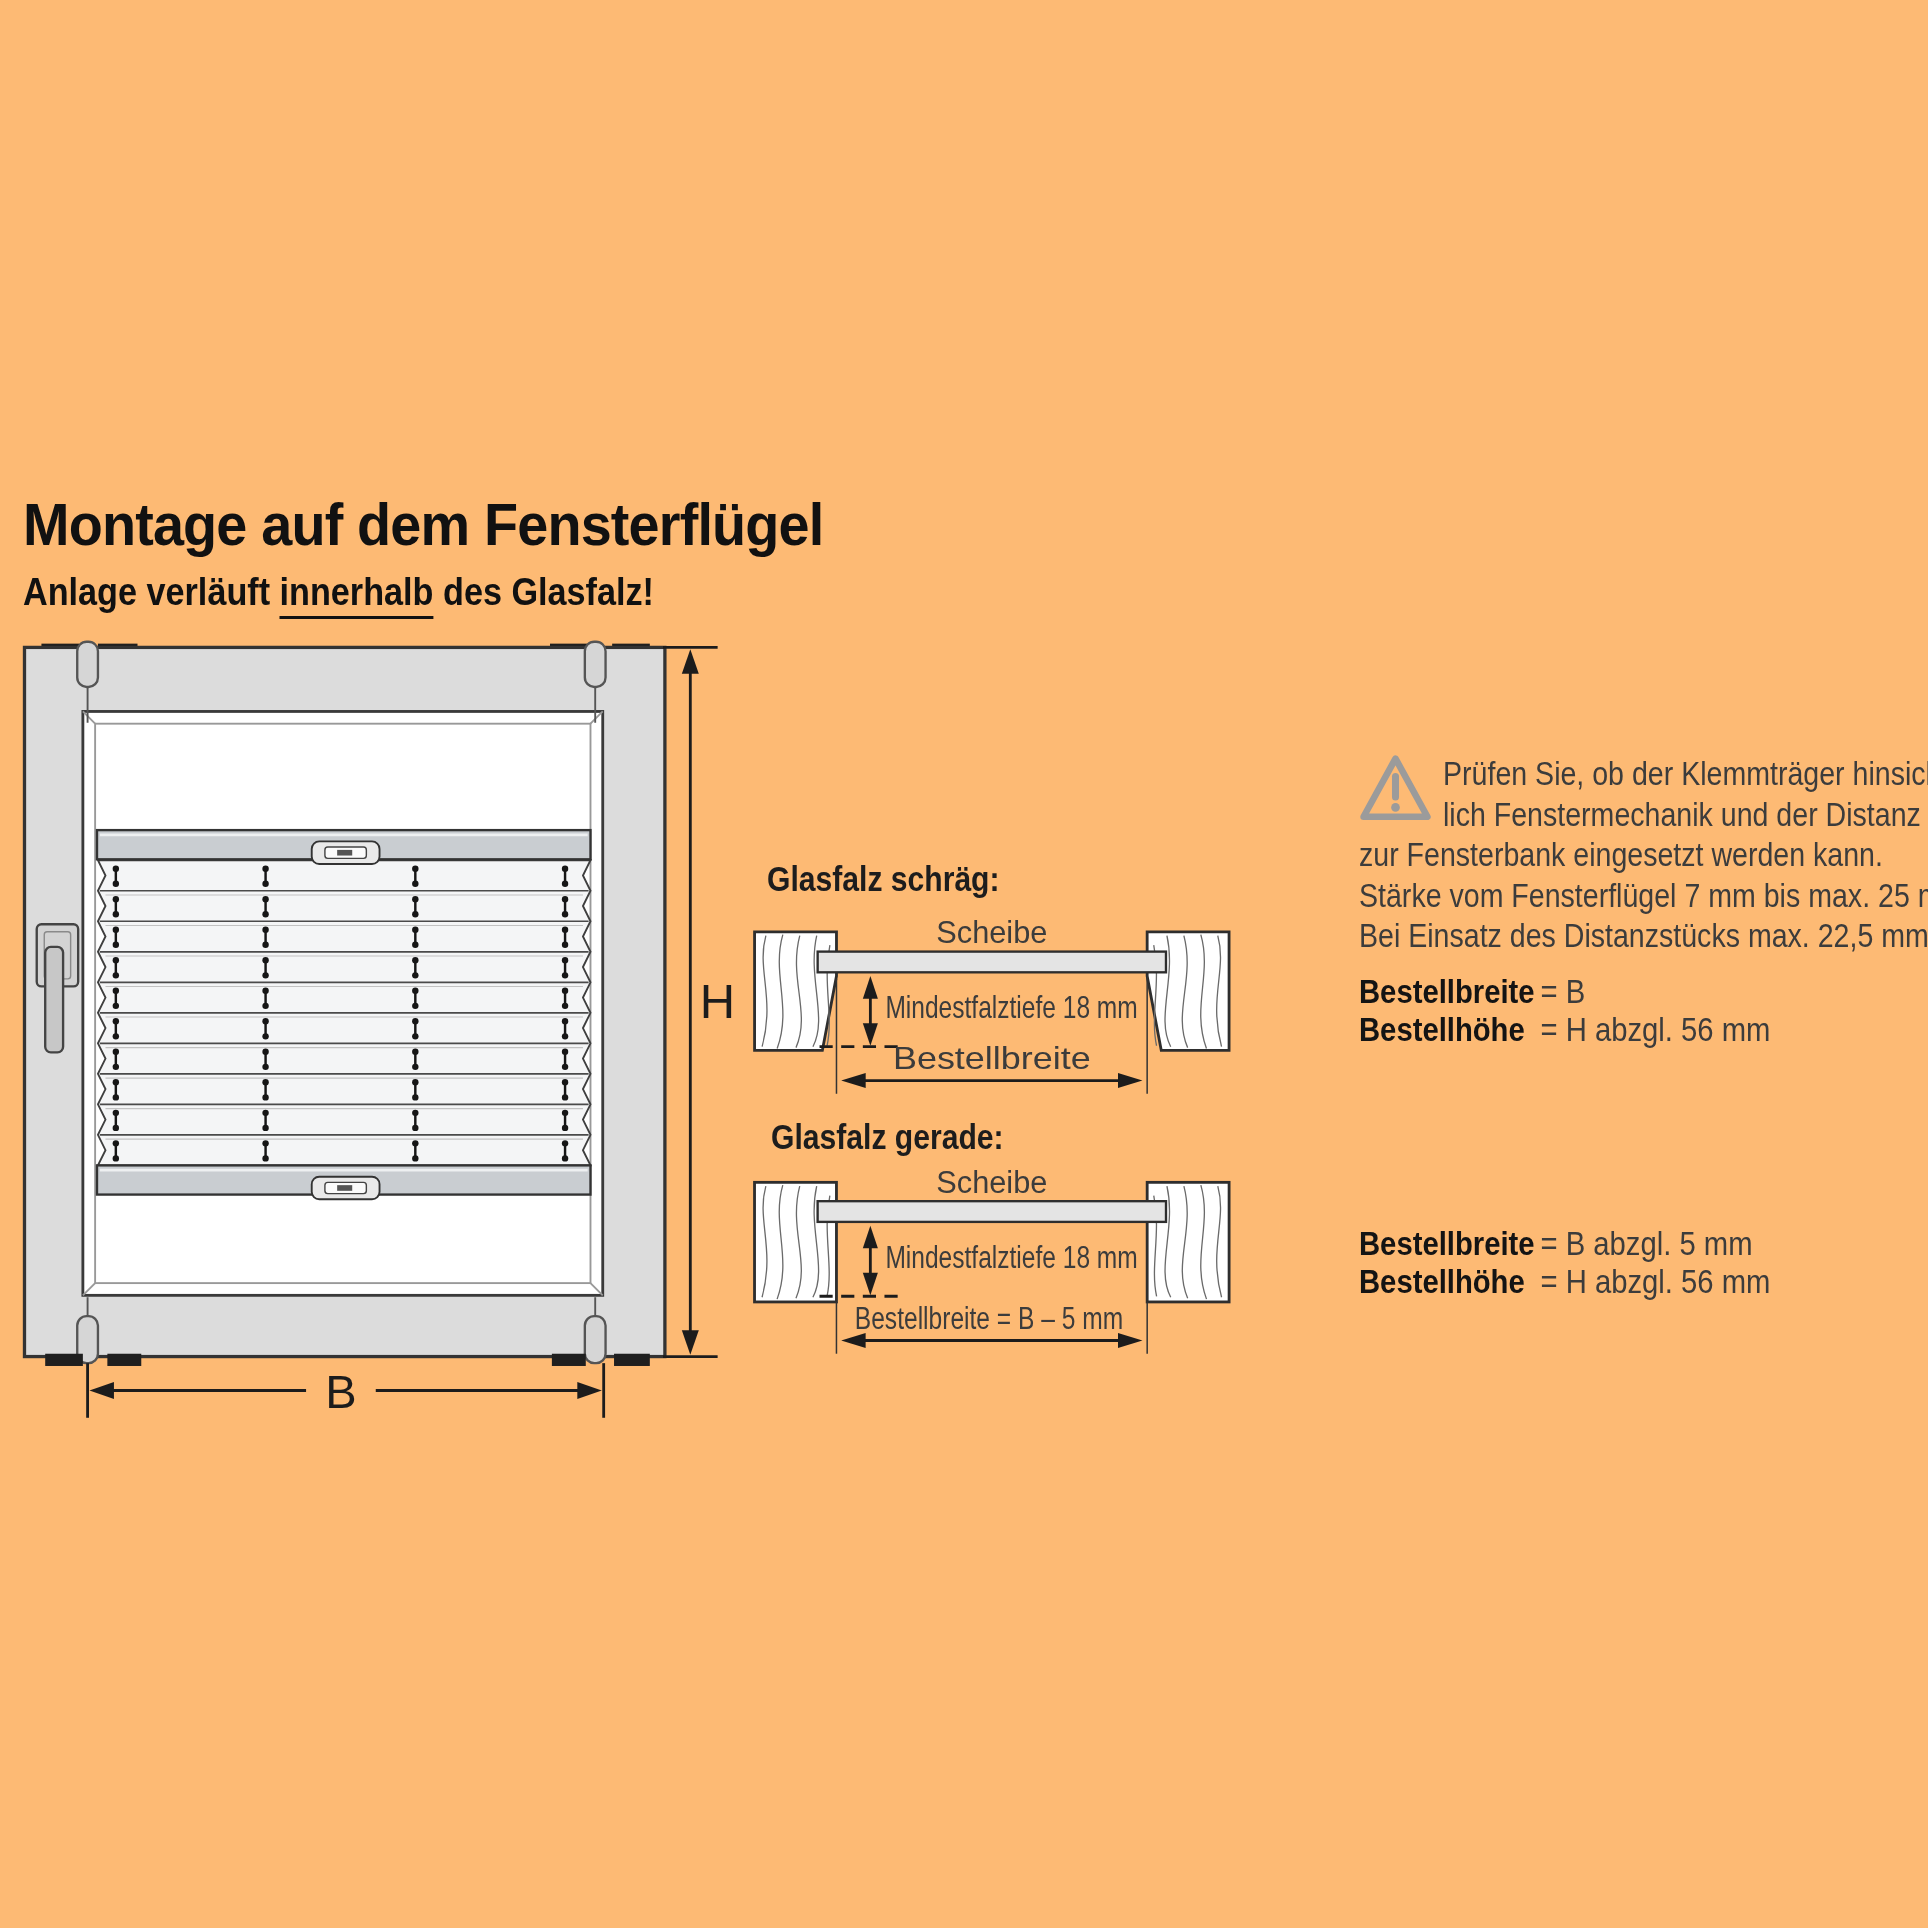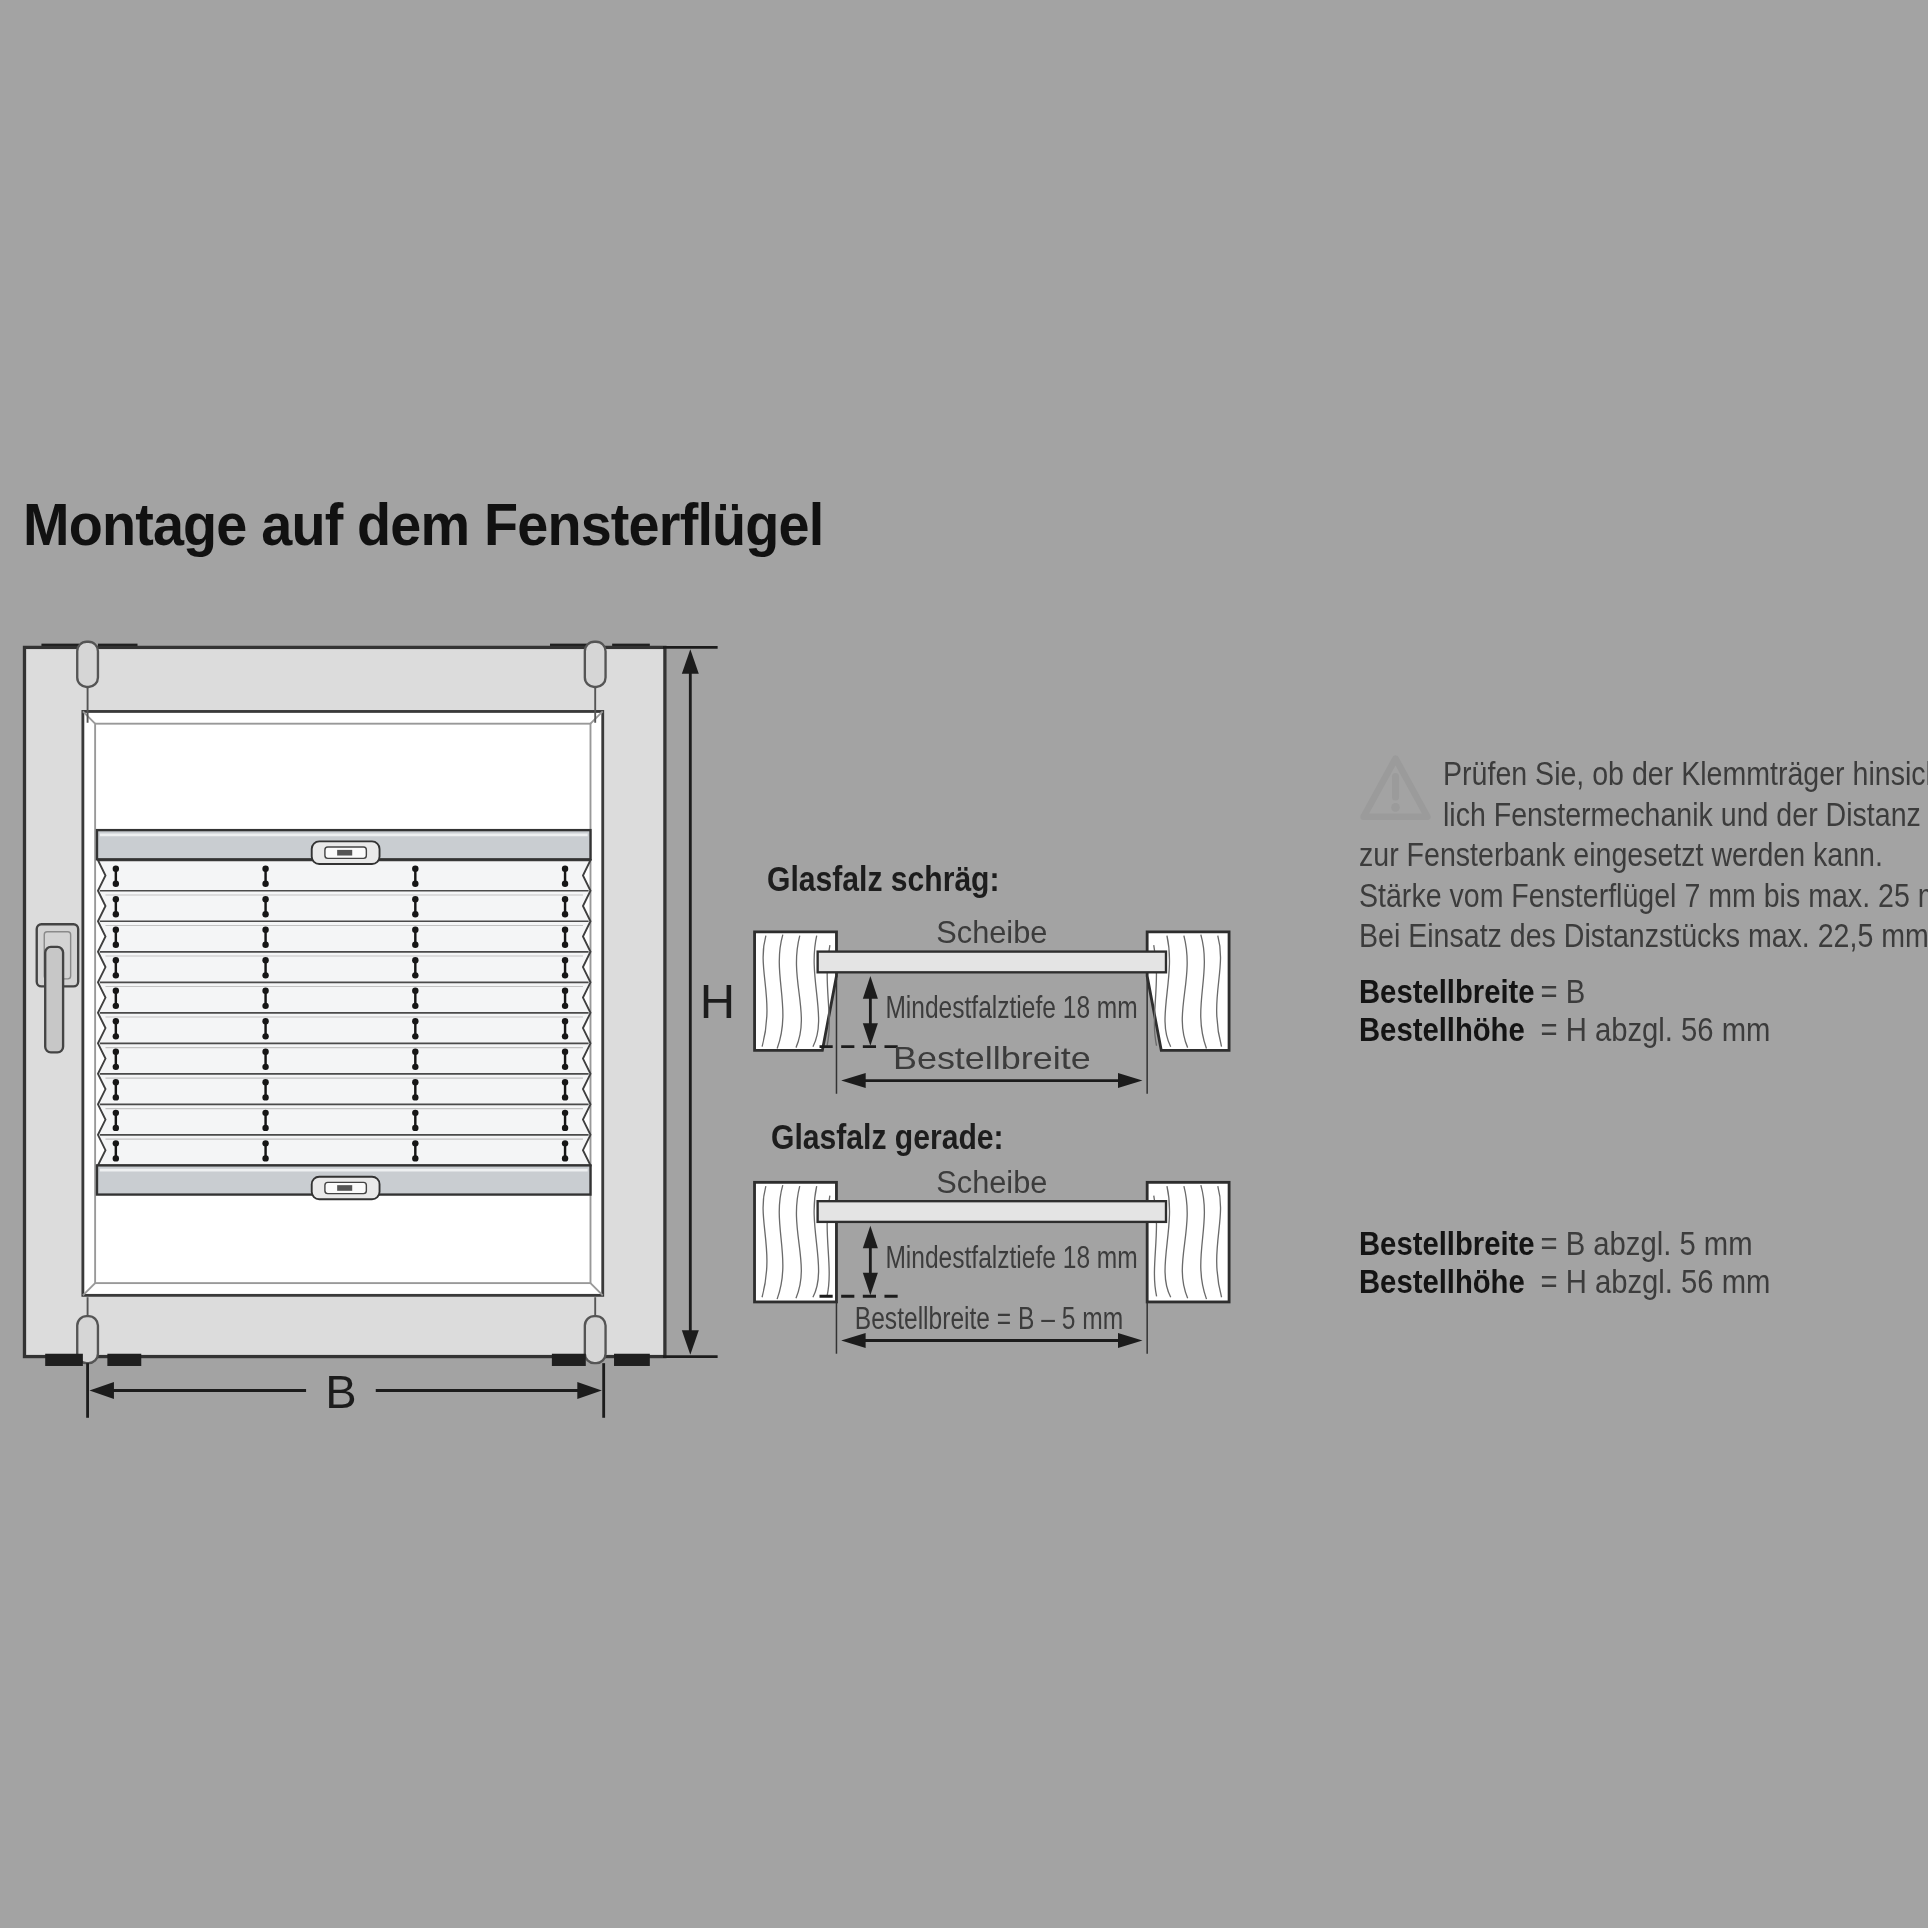--- a/index.html
+++ b/index.html
@@ -1,16 +1,16 @@
 <!DOCTYPE html>
 <html lang="de" style="font-size:15px"><head>
 <meta charset="utf-8">
 <style>
   html,body{margin:0;padding:0;background:#fff;}
-  .canvas{position:relative;width:1928px;height:1928px;background:#a3a3a3;overflow:hidden;
+  .canvas{position:relative;width:1928px;height:1928px;background:#fdba74;overflow:hidden;
           font-family:"Liberation Sans",sans-serif;color:#1c1c1c;}
   .abs{position:absolute;}
   .cx{transform-origin:0 0;display:inline-block;white-space:nowrap;}
   .title{font-size:60px;font-weight:bold;letter-spacing:-0.9px;color:#111;transform:scaleX(.93);}
   .subtitle{font-size:38px;font-weight:bold;color:#111;transform:scaleX(.90);}
   .subtitle .u{border-bottom:3.8px solid #111;padding-bottom:2.8px;}
   .secHeading{font-size:35px;font-weight:bold;color:#1d1d1d;transform:scaleX(.86);}
   .noteLine{font-size:34px;color:#3c3c3c;line-height:40px;transform:scaleX(.84);}
   .specBlock{transform:scaleX(.86);transform-origin:0 0;}
   .specRow{display:flex;font-size:34px;line-height:38px;}
@@ -18,20 +18,23 @@
   .specRow .val{color:#3c3c3c;}
   svg text{font-family:"Liberation Sans",sans-serif;}
 </style>
 </head>
 <body>
 
 <div class="canvas">
 
   <div class="abs" style="left:22.6px;top:490px;">
     <span class="cx title">Montage auf dem Fensterflügel</span>
+  </div>
+  <div class="abs" style="left:22.6px;top:571px;">
+    <span class="cx subtitle"><span>Anlage verläuft </span><span class="u">innerhalb</span><span> des Glasfalz!</span></span>
   </div>
 
   <svg class="abs" style="left:0;top:621px;" width="744" height="810" viewBox="0 660 790 860">
 
     <g fill="#1f1f1f">
       <rect x="44" y="684" width="40" height="11"></rect>
         <rect x="104" y="684" width="42" height="11"></rect>
       <rect x="584" y="684" width="40" height="11"></rect>
         <rect x="650" y="684" width="40" height="11"></rect>
     </g>

